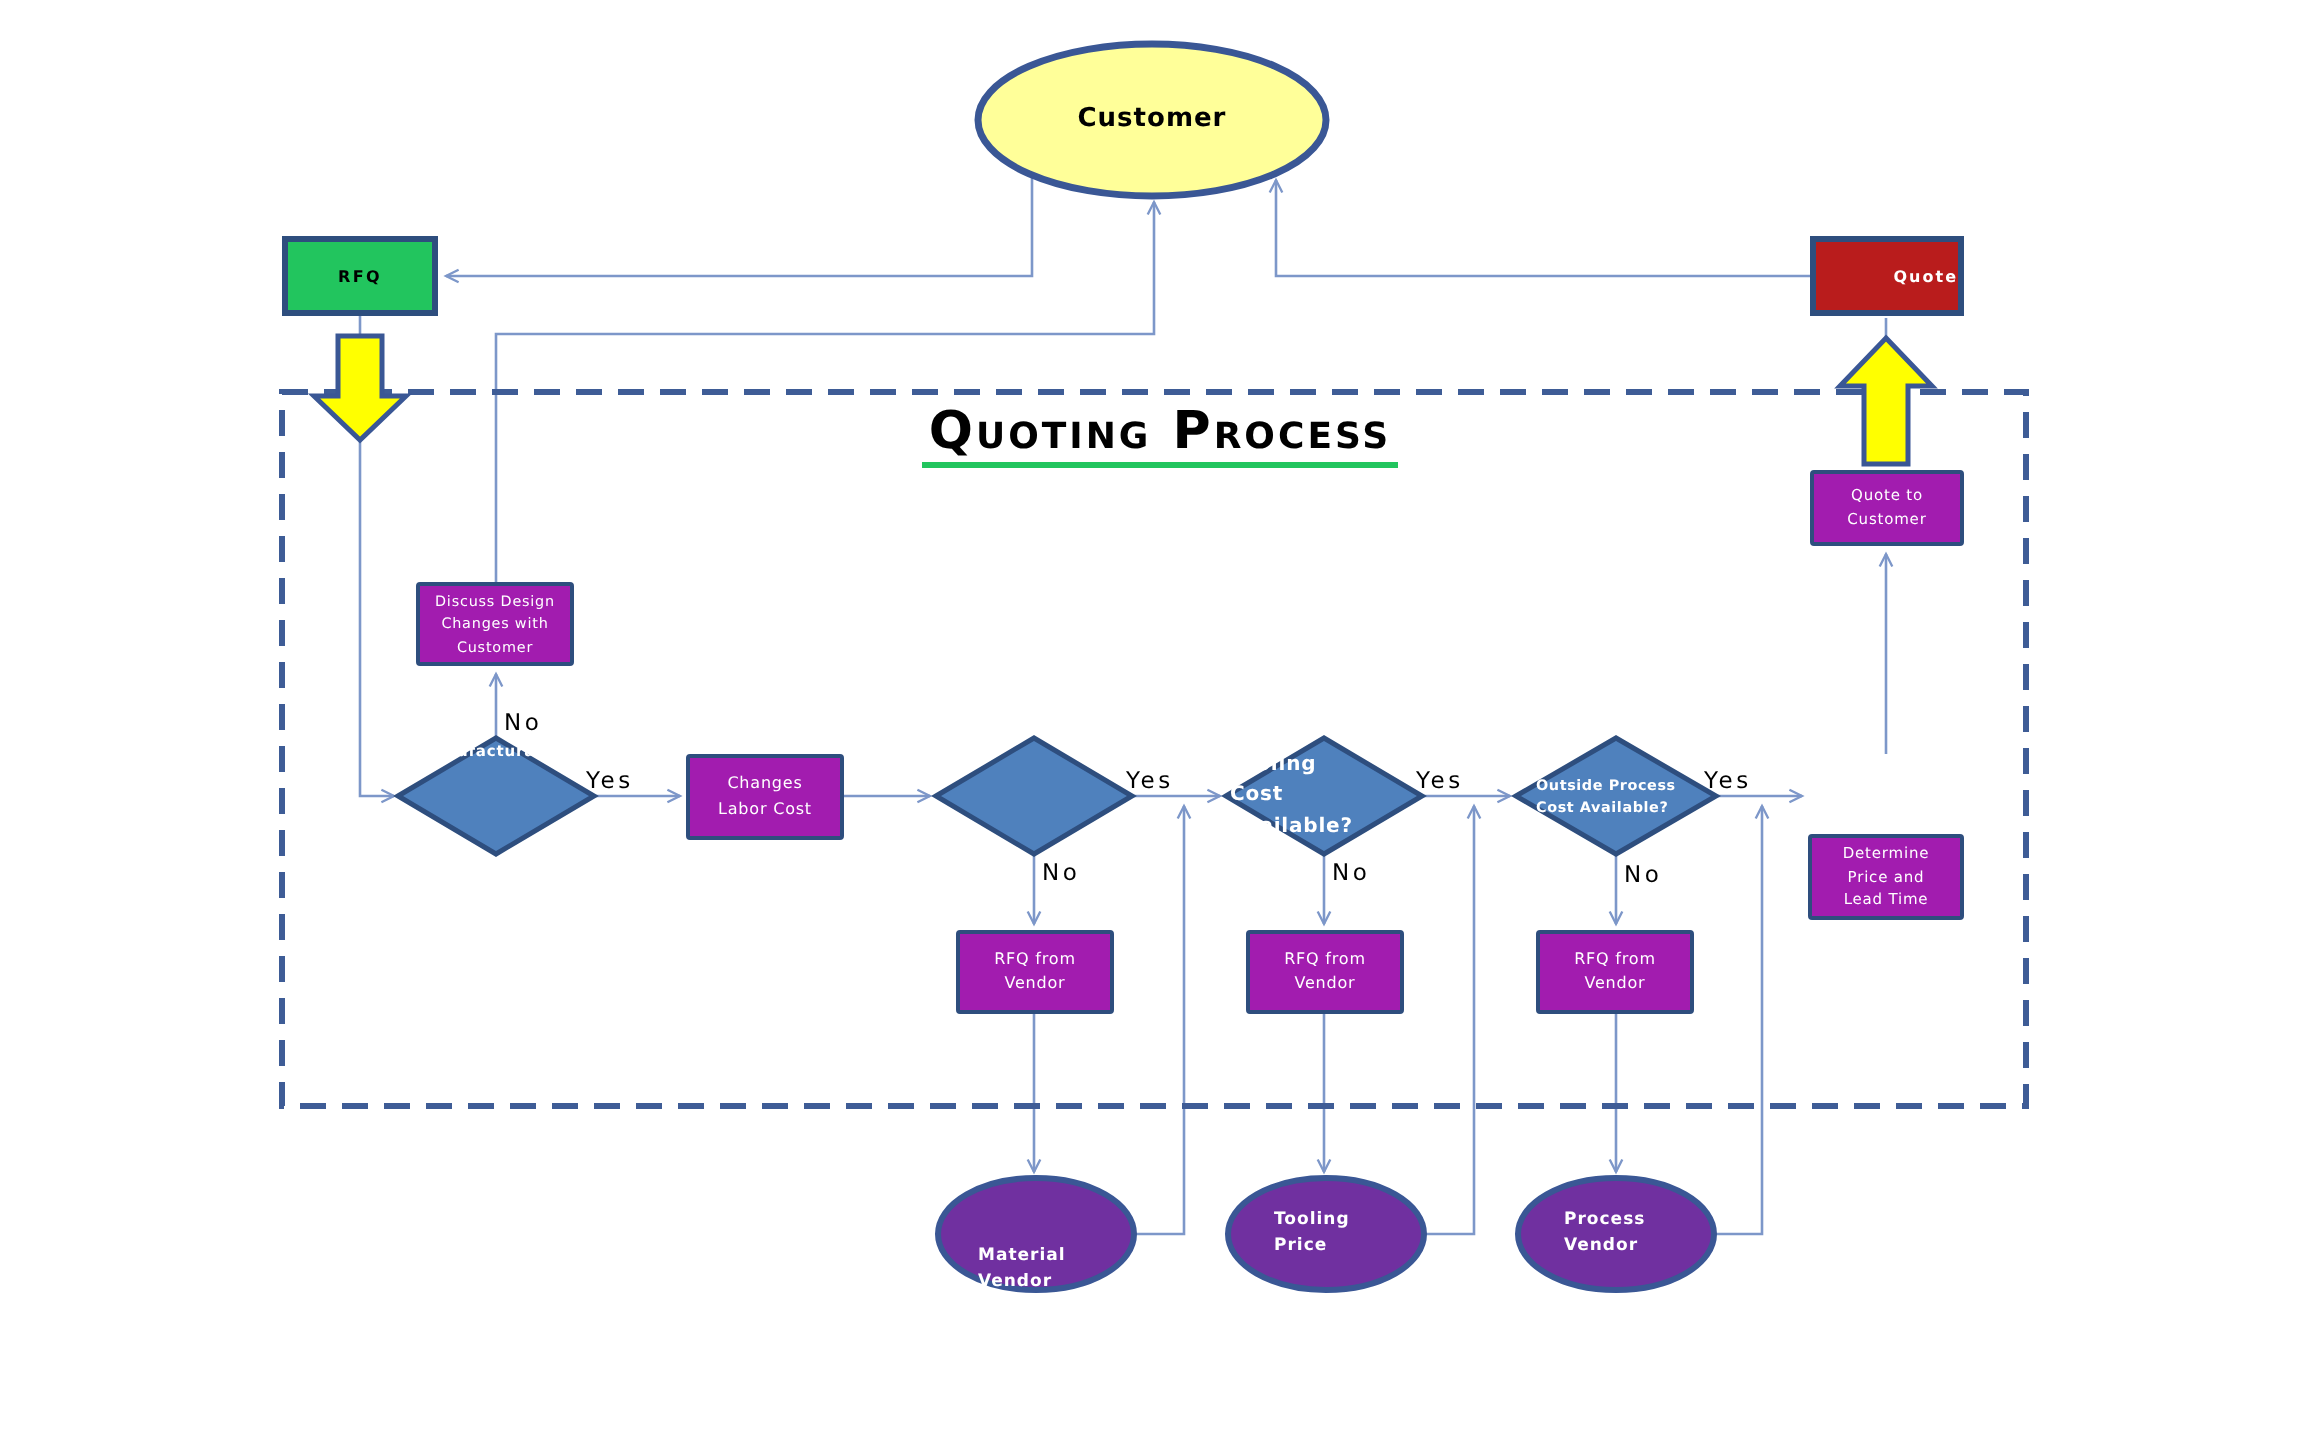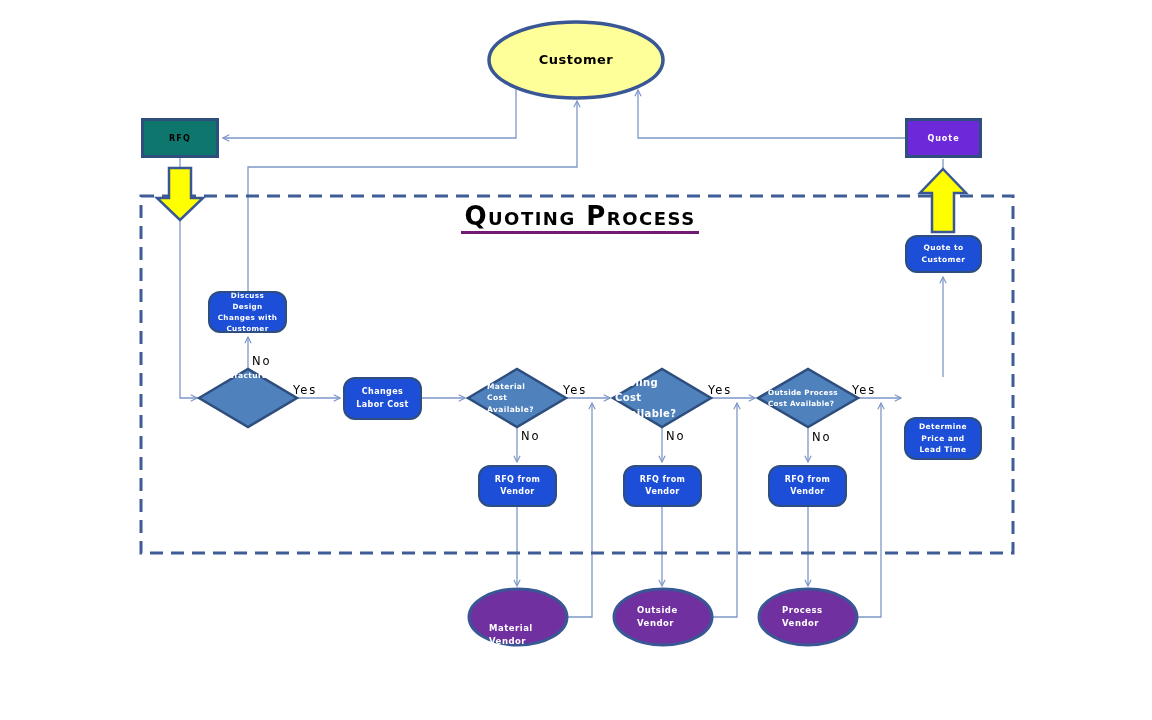--- a/index.html
+++ b/index.html
@@ -1,32 +1,32 @@
 <!DOCTYPE html>
 <html><head>
 <meta charset="utf-8">
 <style>
   html,body{margin:0;padding:0;background:#fff;}
   #canvas{position:relative;width:1152px;height:720px;background:#fff;overflow:hidden;
           font-family:"DejaVu Sans","Liberation Sans",sans-serif;}
   #edges{position:absolute;left:0;top:0;}
   .node{position:absolute;display:flex;align-items:center;justify-content:center;
         text-align:center;box-sizing:border-box;}
-  .proc{background:#1d4ed8;border:2.5px solid #2e4e7e;border-radius:12px;color:#fff;
-        font-weight:bold;font-size:7.5px;letter-spacing:.4px;line-height:1.55;}
+  .proc{background:#a21caf;border:2.5px solid #2e4e7e;border-radius:2px;color:#fff;
+        font-weight:normal;font-size:7.5px;letter-spacing:.4px;line-height:1.55;}
   .overlay{position:absolute;display:flex;align-items:center;justify-content:center;
         text-align:left;color:#fff;font-weight:bold;line-height:1.55;pointer-events:none;}
-  .rfq-box{background:#0f766e;border:3px solid #2e4e7e;color:#000;font-weight:bold;
+  .rfq-box{background:#22c55e;border:3px solid #2e4e7e;color:#000;font-weight:bold;
         font-size:8px;letter-spacing:1.2px;}
-  .quote-box{background:#6d28d9;border:3px solid #2e4e7e;color:#fff;font-weight:bold;
-        font-size:8px;letter-spacing:1px;}
+  .quote-box{background:#b91c1c;border:3px solid #2e4e7e;color:#fff;font-weight:bold;
+        font-size:8px;letter-spacing:1px;justify-content:flex-end;}
   .elabel{position:absolute;color:#000;font-size:11.5px;letter-spacing:1.8px;}
   .title{position:absolute;left:420px;top:201px;width:320px;text-align:center;
         font-weight:800;font-size:26px;font-variant:small-caps;letter-spacing:1.5px;color:#000;}
-  .title span{border-bottom:3px solid #701a75;padding:0 3px;}
+  .title span{border-bottom:3px solid #22c55e;padding:0 3px;}
   .inner{display:inline-block;}
 </style>
 </head>
 <body>
 
 <div id="canvas">
 
   <svg id="edges" width="1152" height="720" viewBox="0 0 1152 720">
     <defs>
       <marker id="arr" viewBox="0 0 10 10" refX="8.5" refY="5" markerWidth="9" markerHeight="9" orient="auto" markerUnits="userSpaceOnUse">
@@ -111,35 +111,32 @@
     <span class="inner" style="width:48px;">RFQ from Vendor</span>
   </div>
 
   <div class="overlay" style="left:489px;top:22px;width:174px;height:76px;color:#000;font-size:13px;letter-spacing:.5px;">
     <span class="inner">Customer</span>
   </div>
 
   <div class="overlay" style="left:200px;top:347px;width:96px;height:58px;font-size:7.5px;letter-spacing:.4px;">
     <span class="inner">Manufacturable?</span>
   </div>
-  <div class="overlay" style="left:469px;top:369px;width:96px;height:58px;font-size:7.5px;letter-spacing:.4px;">
-    <span class="inner" style="width:60px;">Material Cost Available?</span>
-  </div>
   <div class="overlay" style="left:596px;top:369px;width:96px;height:58px;font-size:10px;letter-spacing:.4px;">
     <span class="inner" style="width:58px;">Tooling Cost Available?</span>
   </div>
   <div class="overlay" style="left:758px;top:369px;width:100px;height:58px;font-size:7.2px;letter-spacing:.3px;">
     <span class="inner" style="width:80px;">Outside Process Cost Available?</span>
   </div>
 
   <div class="overlay" style="left:469px;top:589px;width:98px;height:56px;font-size:8.5px;letter-spacing:.5px;">
     <span class="inner" style="width:58px;margin-top:36px;">Material Vendor</span>
   </div>
   <div class="overlay" style="left:614px;top:589px;width:98px;height:56px;font-size:8.5px;letter-spacing:.5px;">
-    <span class="inner" style="width:52px;">Outside Vendor</span>
+    <span class="inner" style="width:52px;">Tooling Price</span>
   </div>
   <div class="overlay" style="left:759px;top:589px;width:98px;height:56px;font-size:8.5px;letter-spacing:.5px;">
     <span class="inner" style="width:52px;">Process Vendor</span>
   </div>
 
   <div class="elabel" style="left:252px;top:354px;">No</div>
   <div class="elabel" style="left:293px;top:383px;">Yes</div>
   <div class="elabel" style="left:563px;top:383px;">Yes</div>
   <div class="elabel" style="left:521px;top:429px;">No</div>
   <div class="elabel" style="left:708px;top:383px;">Yes</div>

